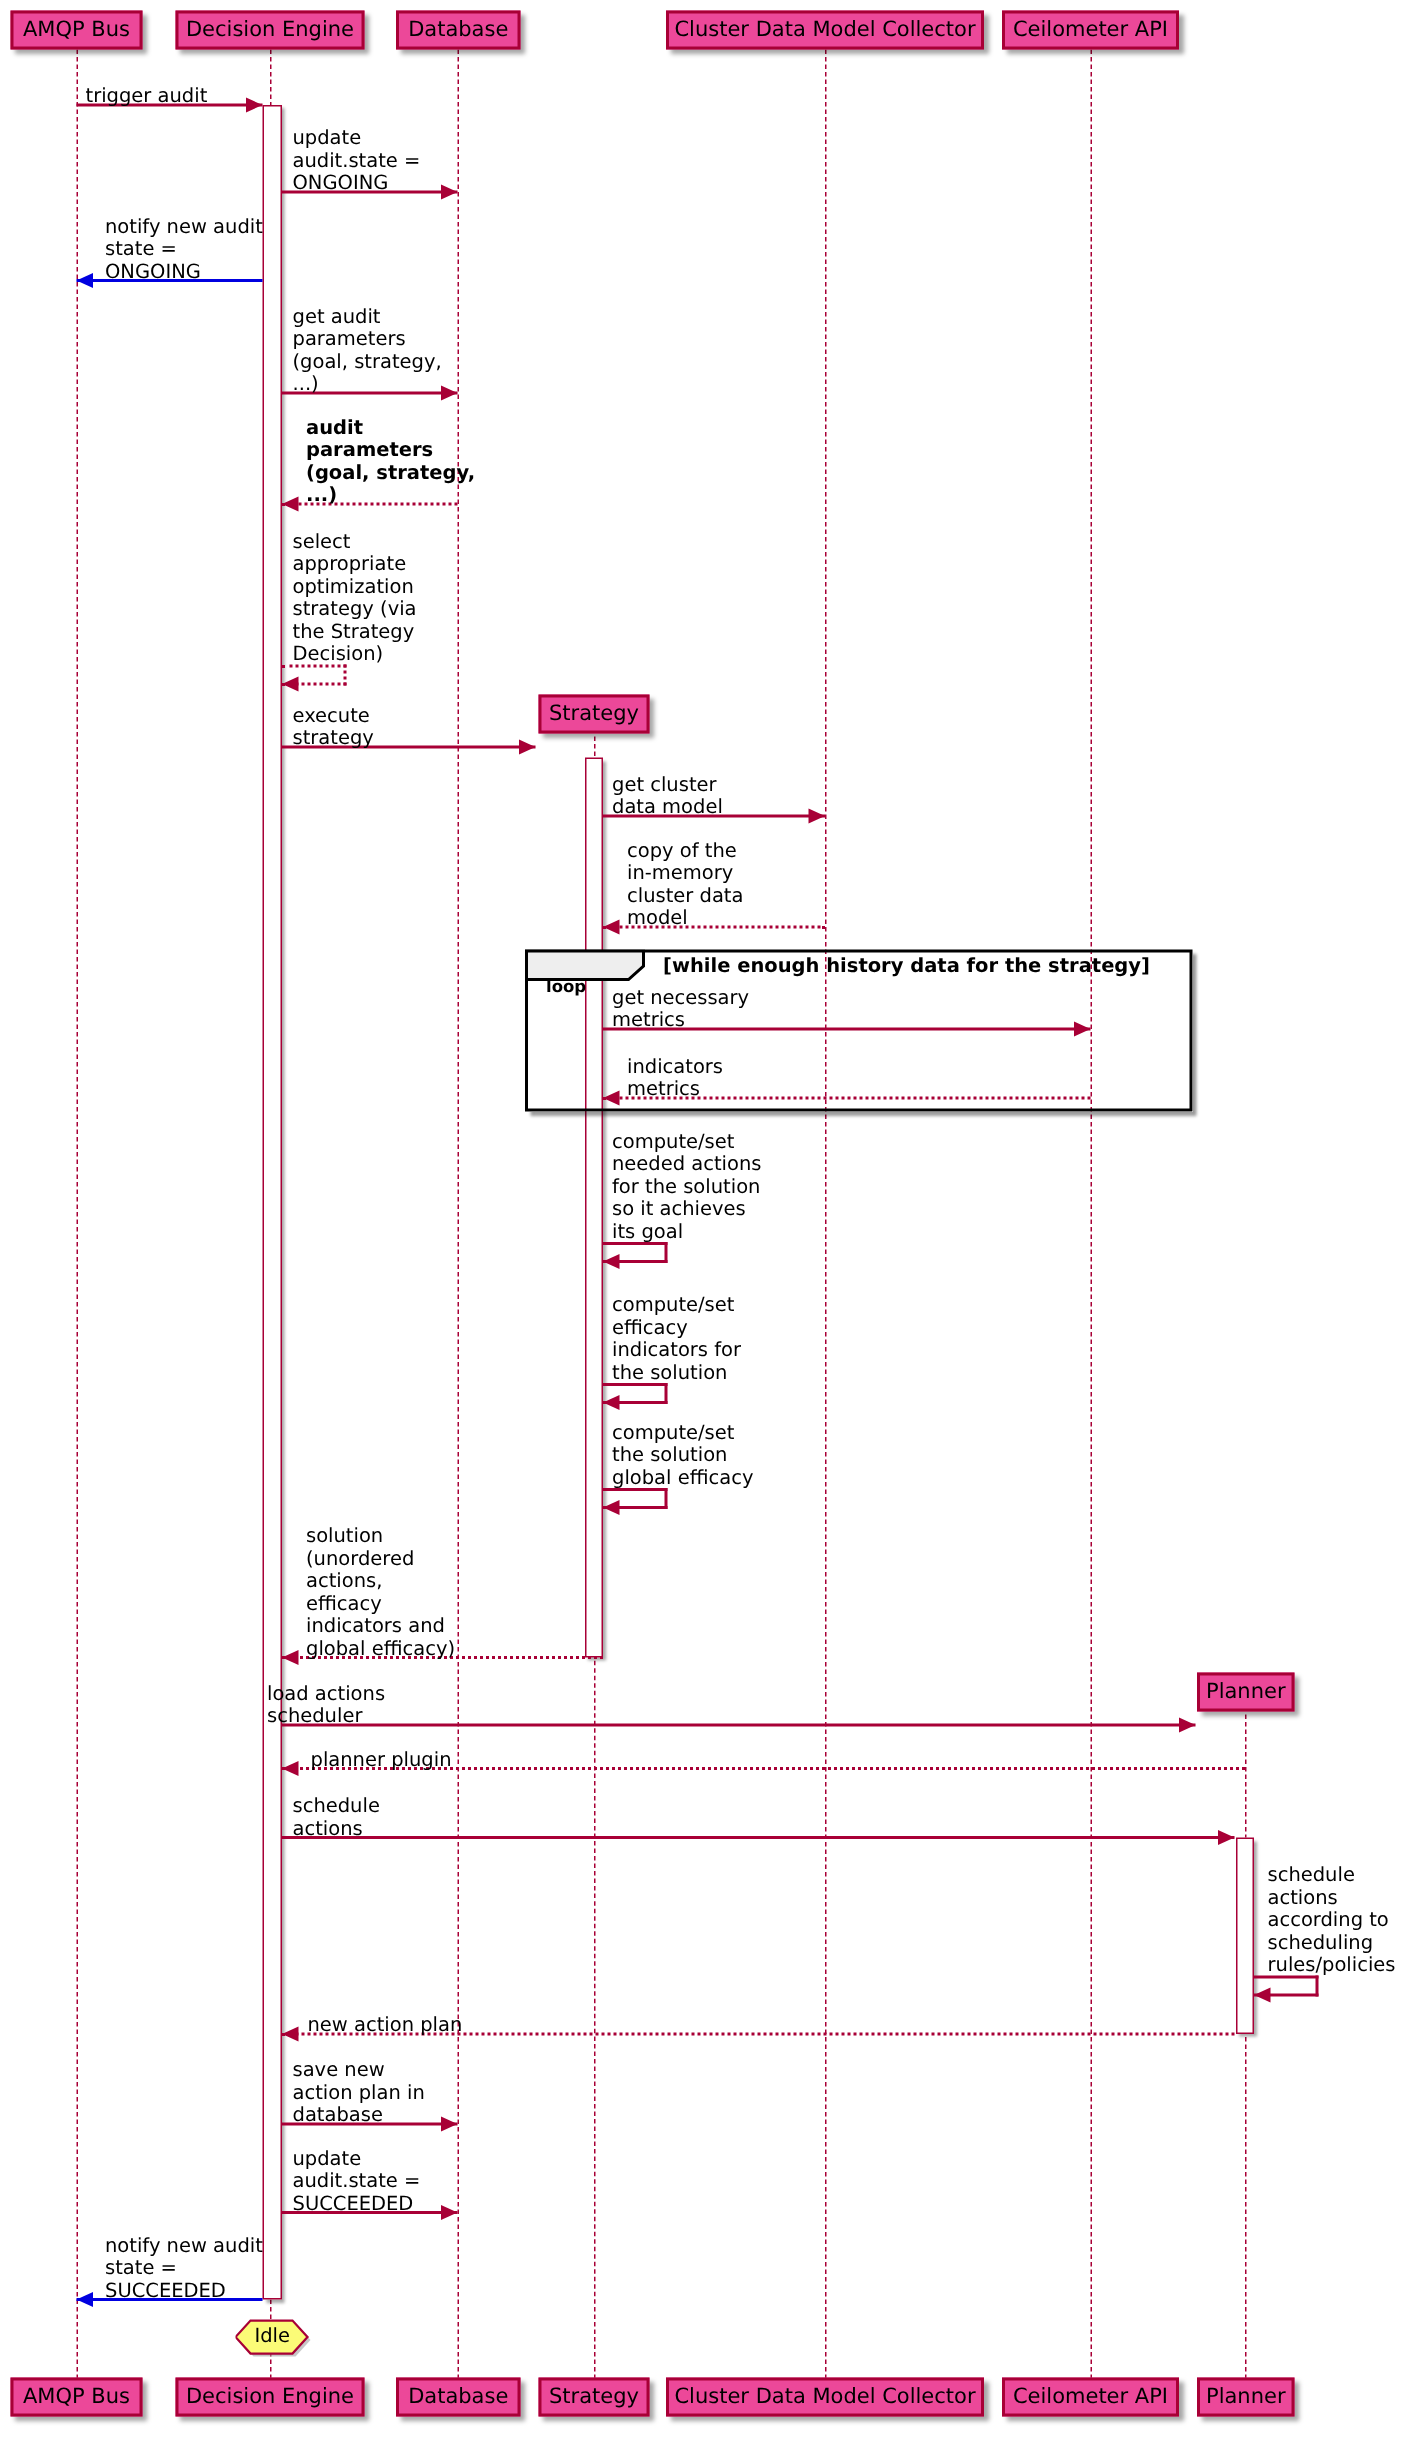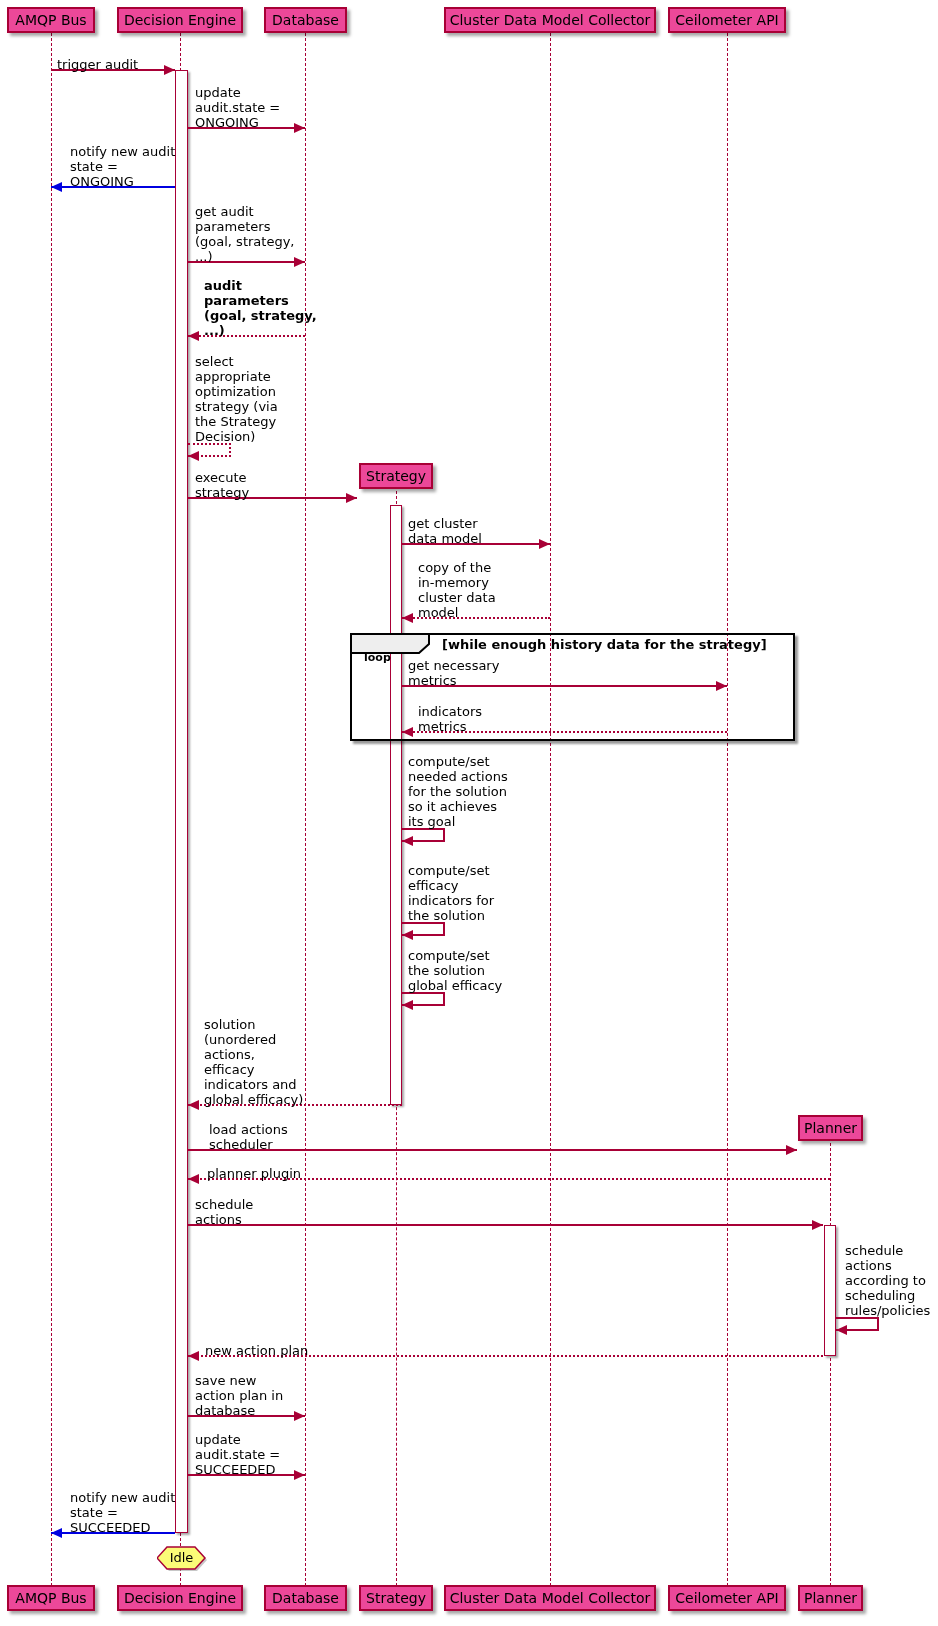--- a/index.html
+++ b/index.html
@@ -134,21 +134,21 @@
       <div class="msg-line dotted" style="left: 188px; top: 1104px; width: 214px; border-top-color: rgb(168, 0, 54);"></div>
       <div class="arrow-head" style="top: 1100px; border-top: 5px solid transparent; border-bottom: 5px solid transparent; left: 188px; border-right: 11px solid rgb(168, 0, 54);"></div>
       <div class="msg-label" style="left: 204px; top: 1017px;">solution
 (unordered
 actions,
 efficacy
 indicators and
 global efficacy)</div>
       <div class="msg-line solid" style="left: 188px; top: 1149px; width: 609px; border-top-color: rgb(168, 0, 54);"></div>
       <div class="arrow-head" style="top: 1145px; border-top: 5px solid transparent; border-bottom: 5px solid transparent; left: 786px; border-left: 11px solid rgb(168, 0, 54);"></div>
-      <div class="msg-label" style="left: 209px; top: 1122px;">load actions
+      <div class="msg-label" style="left: 178px; top: 1122px;">load actions
 scheduler</div>
       <div class="msg-line dotted" style="left: 188px; top: 1178px; width: 642px; border-top-color: rgb(168, 0, 54);"></div>
       <div class="arrow-head" style="top: 1174px; border-top: 5px solid transparent; border-bottom: 5px solid transparent; left: 188px; border-right: 11px solid rgb(168, 0, 54);"></div>
       <div class="msg-label" style="left: 207px; top: 1166px;">planner plugin</div>
       <div class="msg-line solid" style="left: 188px; top: 1224px; width: 635px; border-top-color: rgb(168, 0, 54);"></div>
       <div class="arrow-head" style="top: 1220px; border-top: 5px solid transparent; border-bottom: 5px solid transparent; left: 812px; border-left: 11px solid rgb(168, 0, 54);"></div>
       <div class="msg-label" style="left: 195px; top: 1197px;">schedule
 actions</div>
       <div class="self-rect" style="left: 836px; top: 1317px; border-color: rgb(168, 0, 54);"></div>
       <div class="arrow-head" style="top: 1325px; border-top: 5px solid transparent; border-bottom: 5px solid transparent; left: 836px; border-right: 11px solid rgb(168, 0, 54);"></div>

